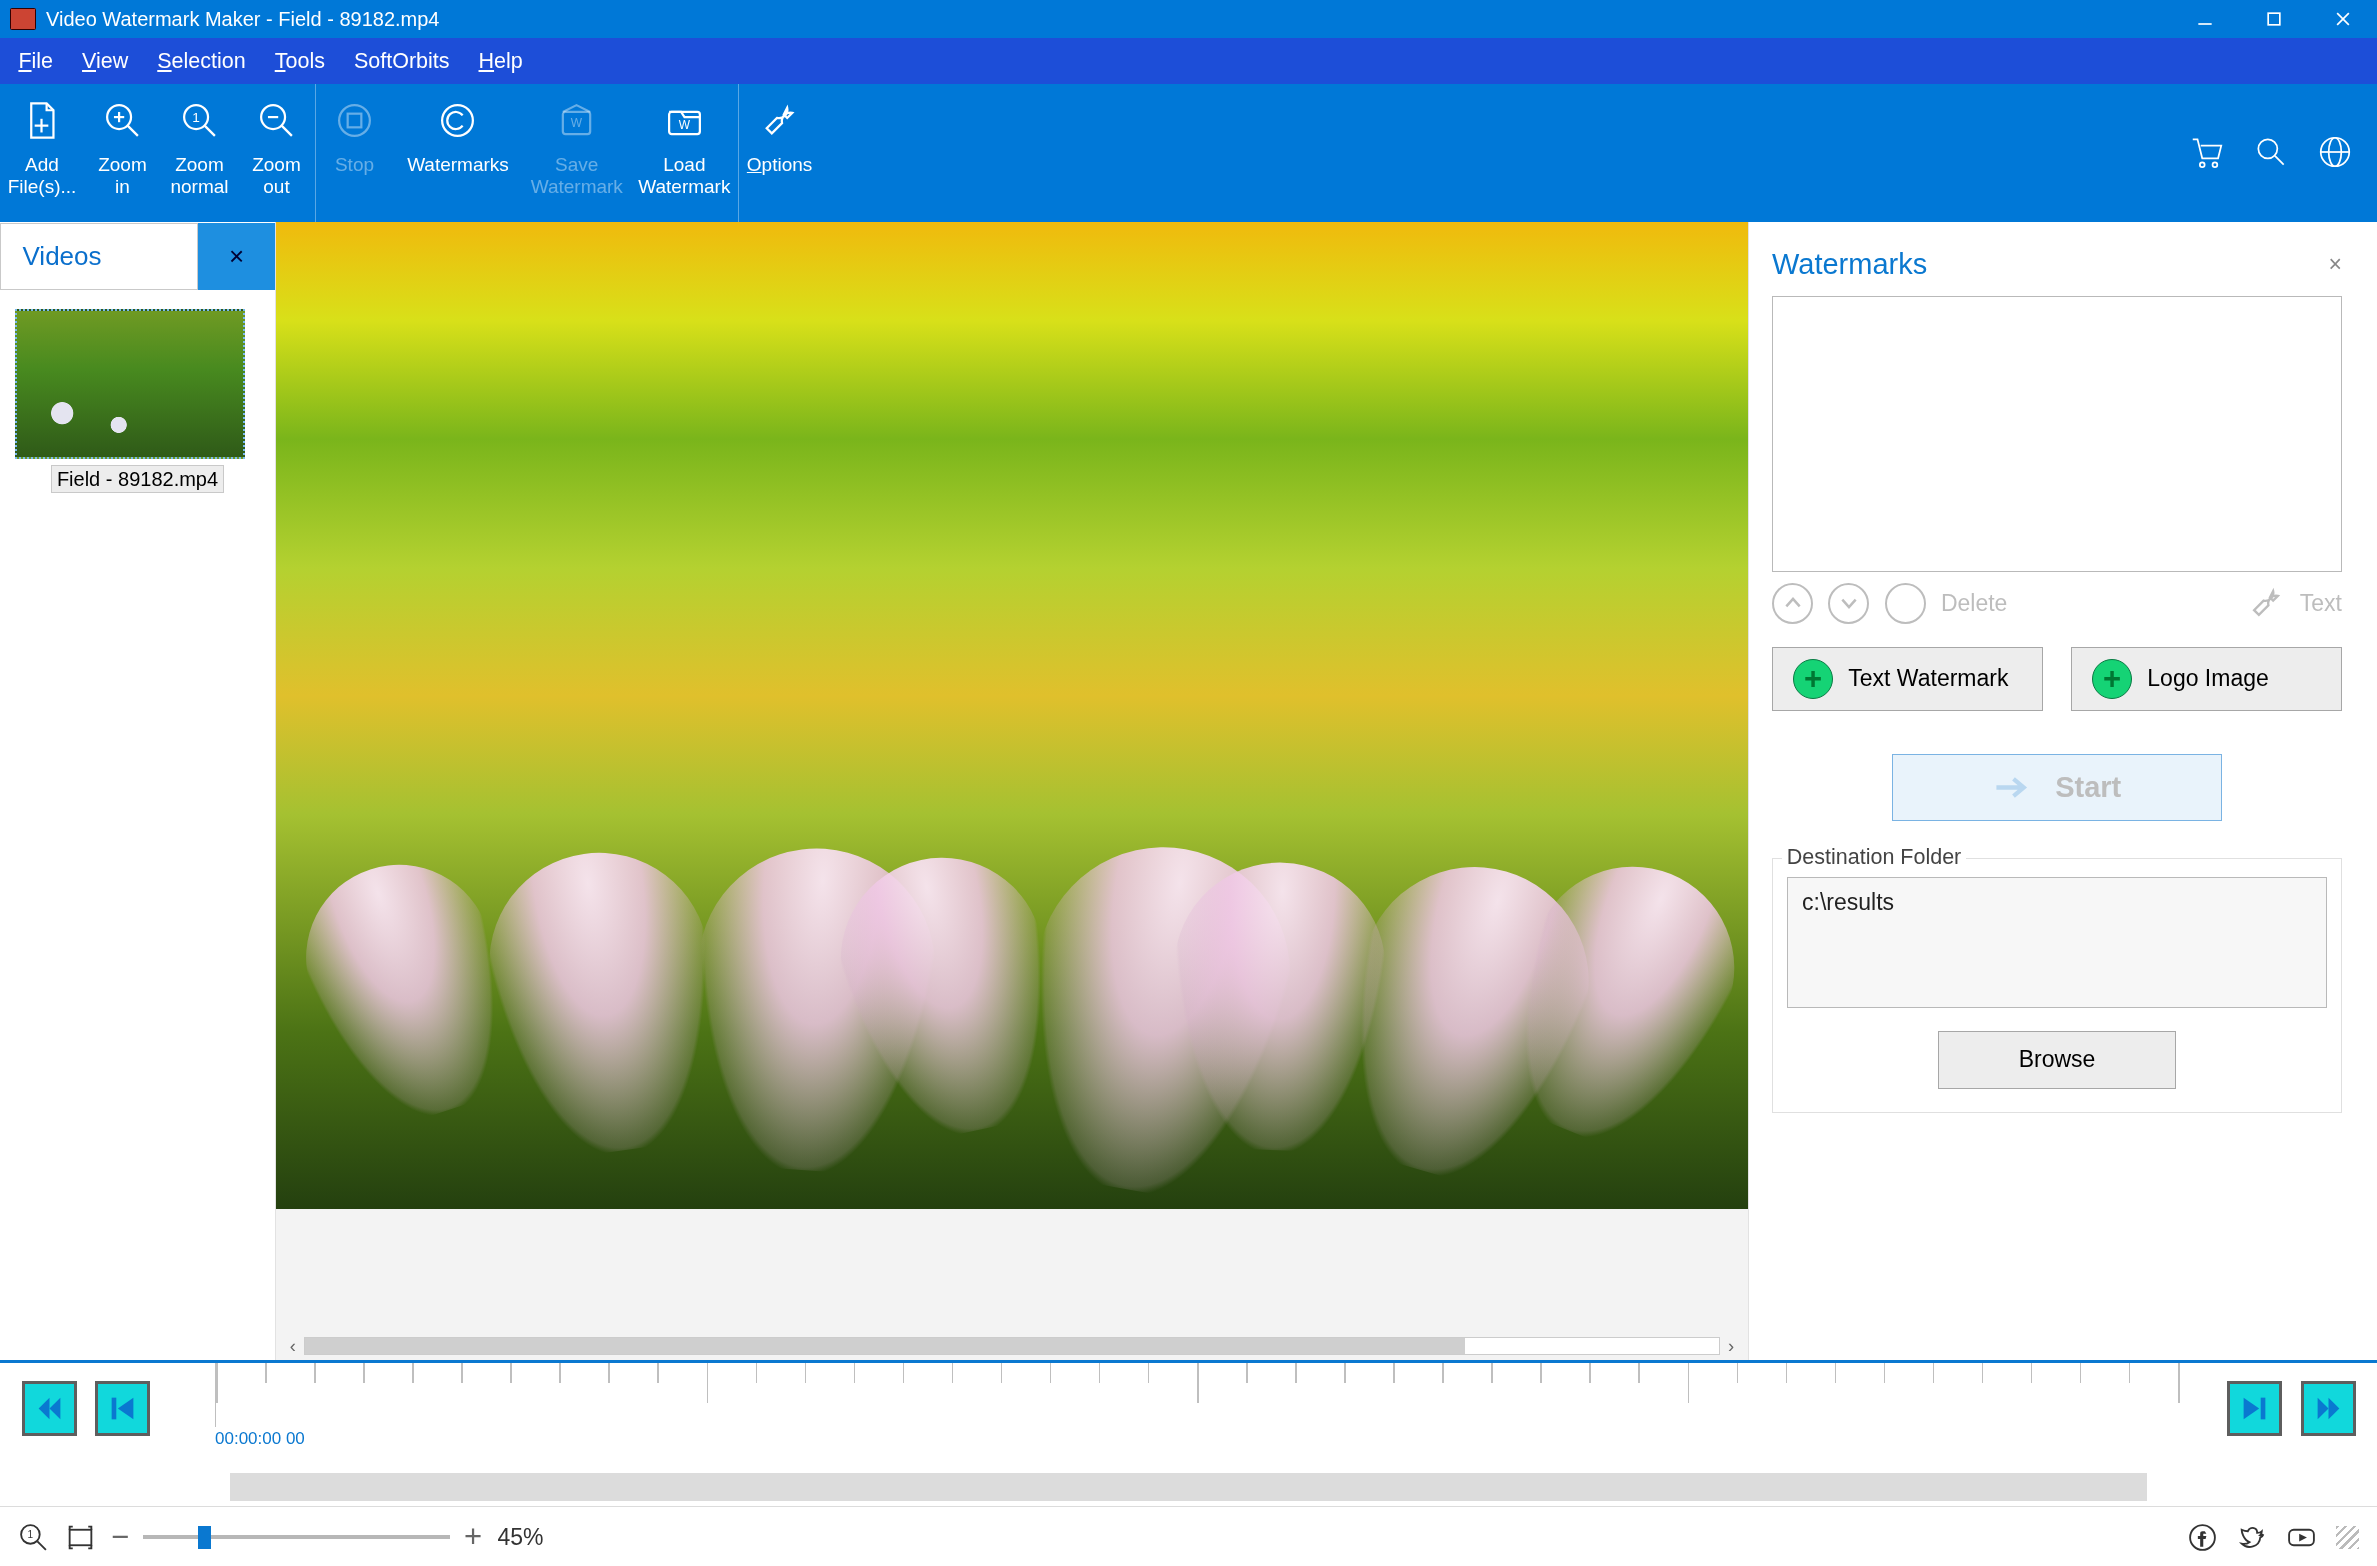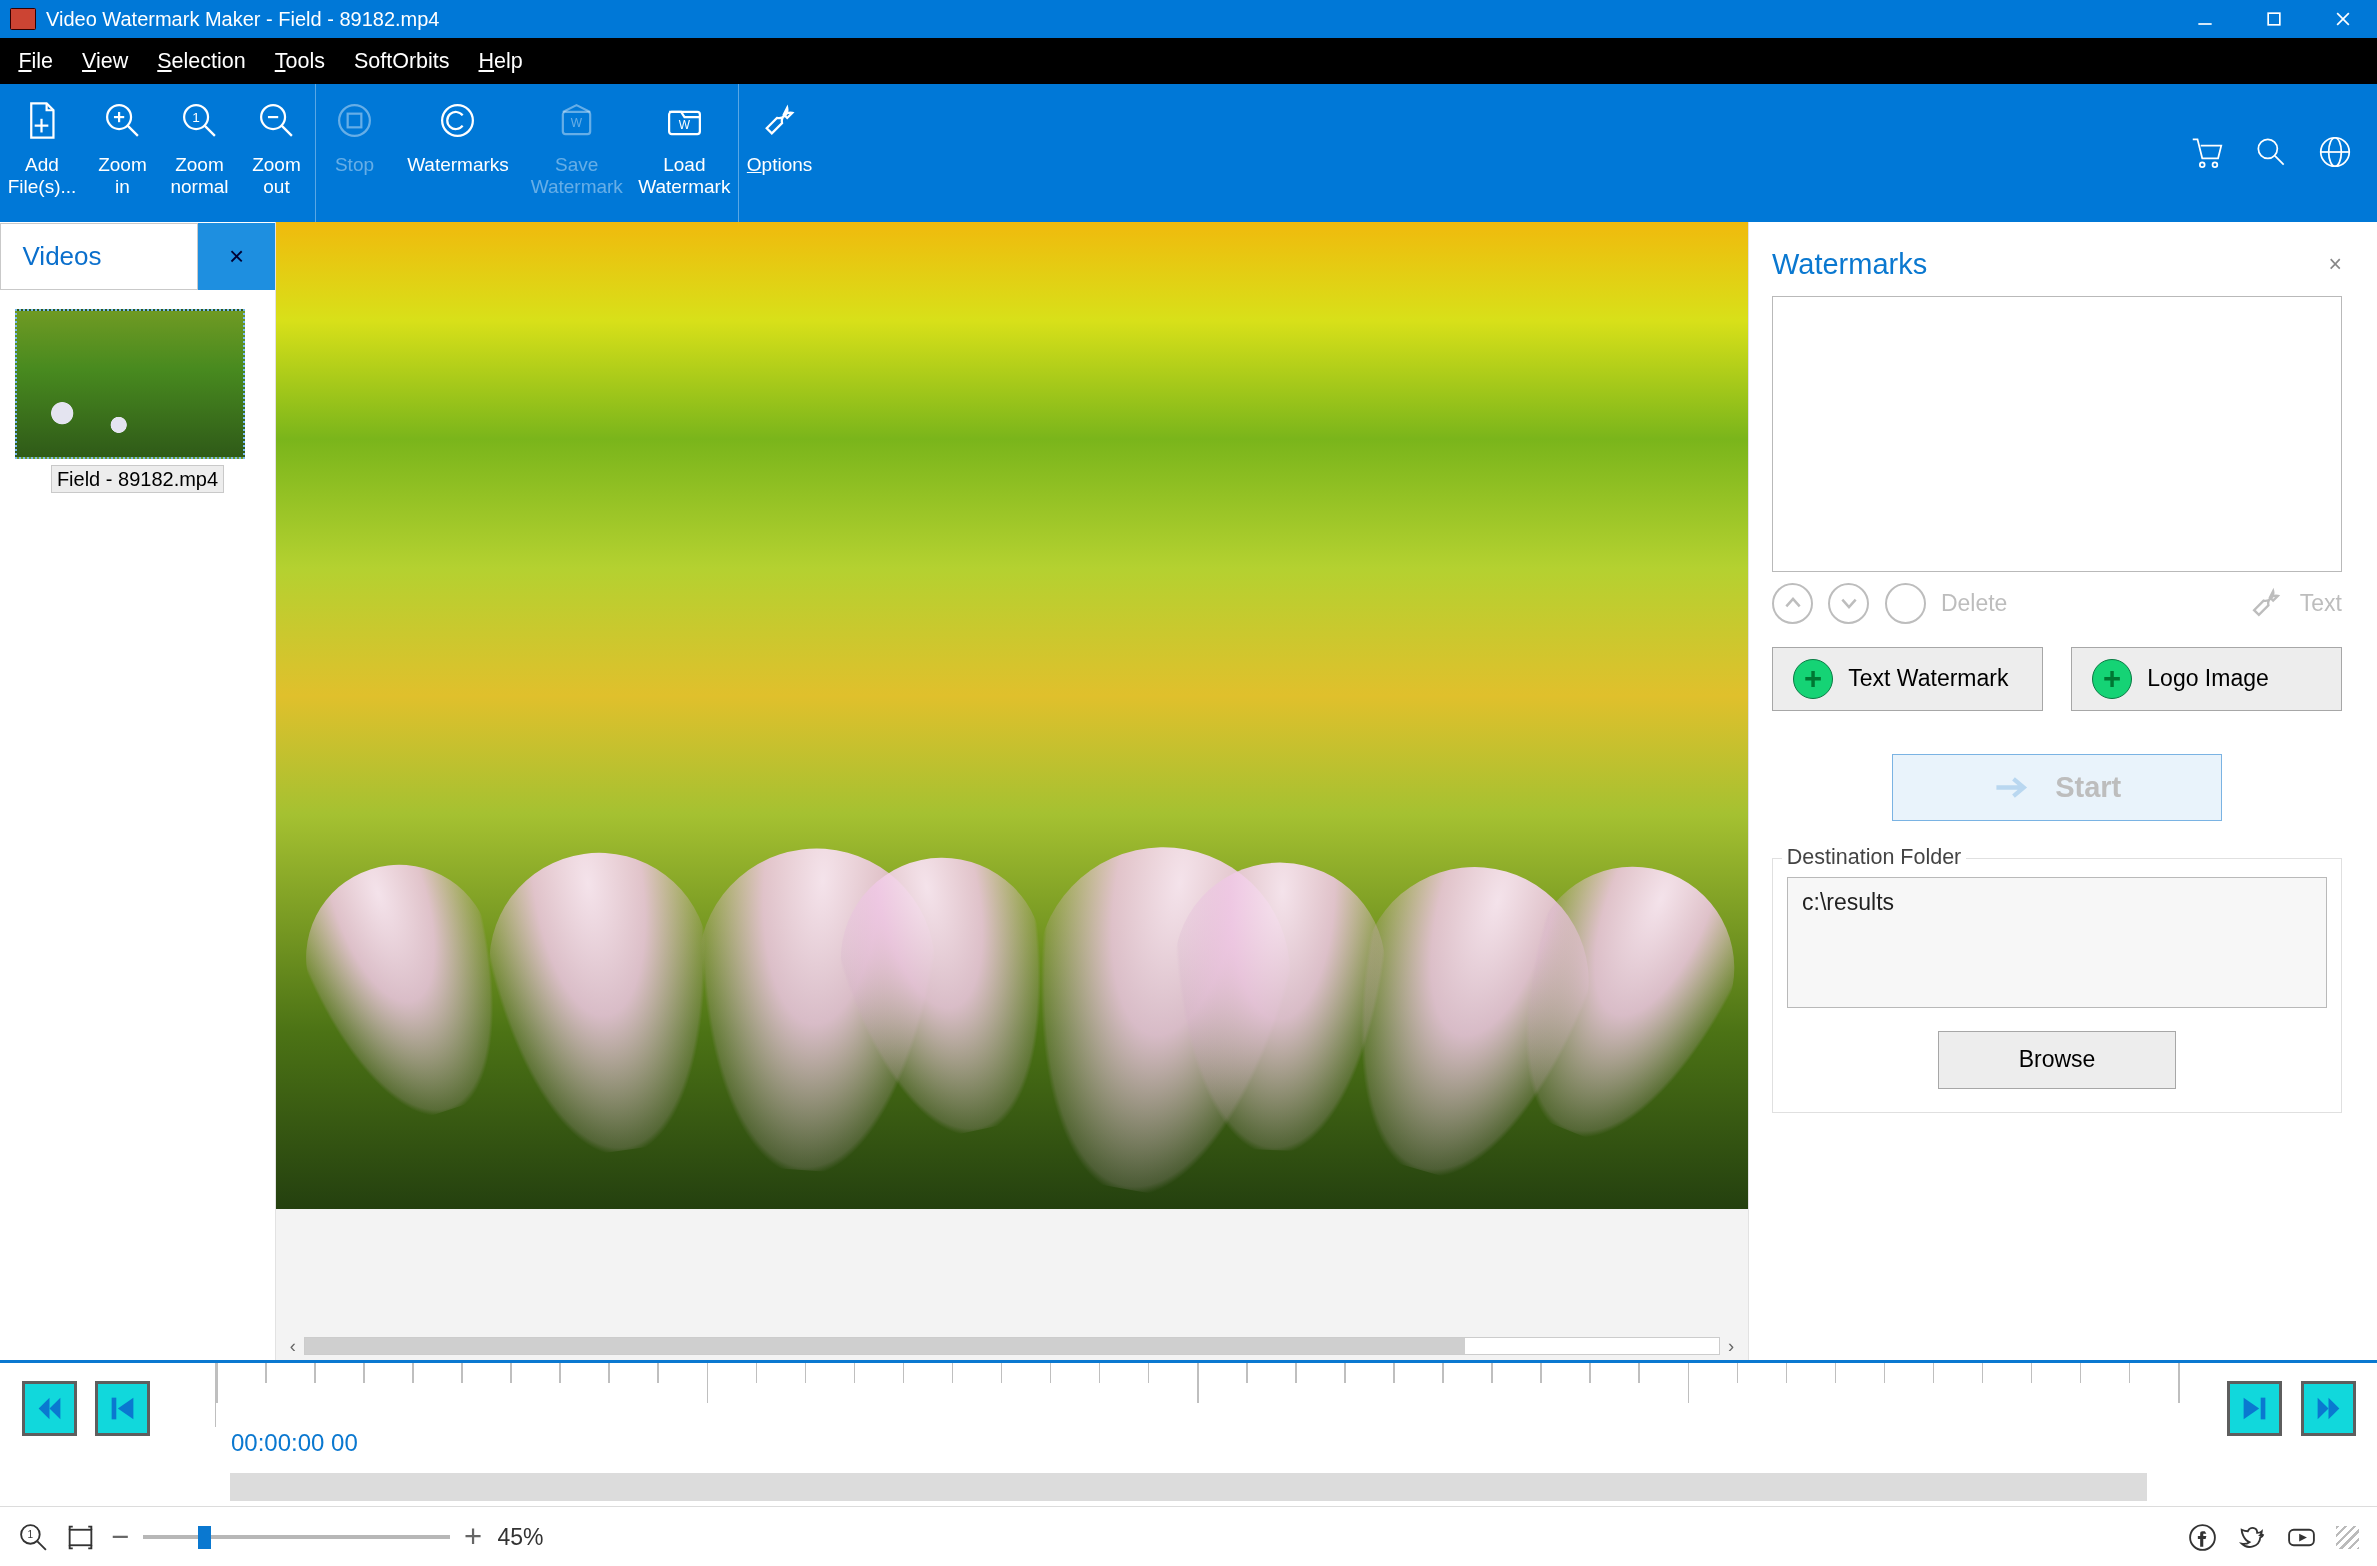--- a/index.html
+++ b/index.html
@@ -12,21 +12,21 @@
   }
   .titlebar .app-icon { width: 46px; height: 38px; display:flex; align-items:center; justify-content:center; }
   .titlebar .app-icon-box { width:26px; height:21.5px; background:#c43; border:0.8px solid #300; border-radius:1.5px; }
   .titlebar .title-text { flex:1; font-weight:400; }
   .titlebar .win-controls { display:flex; }
   .titlebar .win-btn { width:69px; height:38px; display:flex; align-items:center; justify-content:center; color:#fff; font-size:21.5px; }
   .titlebar .win-btn svg { width:20px; height:20px; }
 
   
   .menubar {
-    height: 46px; background:#000000; color:#fff; display:flex; align-items:center;
+    height: 46px; background:#1d4ed8; color:#fff; display:flex; align-items:center;
     padding: 0 18.4px; gap: 29px; font-size:21.5px;
   }
   .menubar span u { text-decoration: underline; }
 
   
   .ribbon {
     height: 138px; background:#0078d7; display:flex; align-items:stretch; position:relative;
   }
   .ribbon-group { display:flex; align-items:stretch; border-right: 1.5px solid rgba(255,255,255,.35); }
   .ribbon-group.no-border { border-right:none; }
@@ -124,21 +124,21 @@
   .timeline-top { flex:1; display:flex; align-items:flex-start; }
   .tc-side { width:215px; height:92px; display:flex; gap:18.4px; align-items:flex-start; padding:18.4px 0 0 21.5px; }
   .tc-btn { width:55px; height:55px; background:#11d8dc; border:3.1px solid #5e5e5e; display:flex; align-items:center; justify-content:center; }
   .tc-btn svg { width:31px; height:31px; fill:#0a78d0; }
   .tc-side.right { width:199px; justify-content:flex-end; padding:18.4px 21.5px 0 0; }
   .ruler-col { flex:1; position:relative; }
   .ruler { height:64px; border-left:1.5px solid #bfbfbf; position:relative; }
   .tick { position:absolute; top:0; width:1.5px; background:#bfbfbf; }
   .tick.major { height:40px; }
   .tick.minor { height:20px; }
-  .tc-label { font-size:24px; color:#0a78d0; margin-top:1.5px;margin-left:16px; }
+  .tc-label { font-size:17px; color:#0a78d0; margin-top:1.5px; }
   .timeline-scrub { height:38px; display:flex; align-items:center; padding:0 230px 0 230px; }
   .timeline-scrub .sbar { flex:1; height:28px; background:#dcdcdc; }
 
   
   .statusbar {
     height:61px; border-top:1.5px solid #dcdcdc; display:flex; align-items:center; padding:0 18.4px;
     font-size:23px; color:#333;
   }
   .statusbar .left { display:flex; align-items:center; gap:15.3px; }
   .statusbar .zoom-slider { display:flex; align-items:center; gap:14px; }

